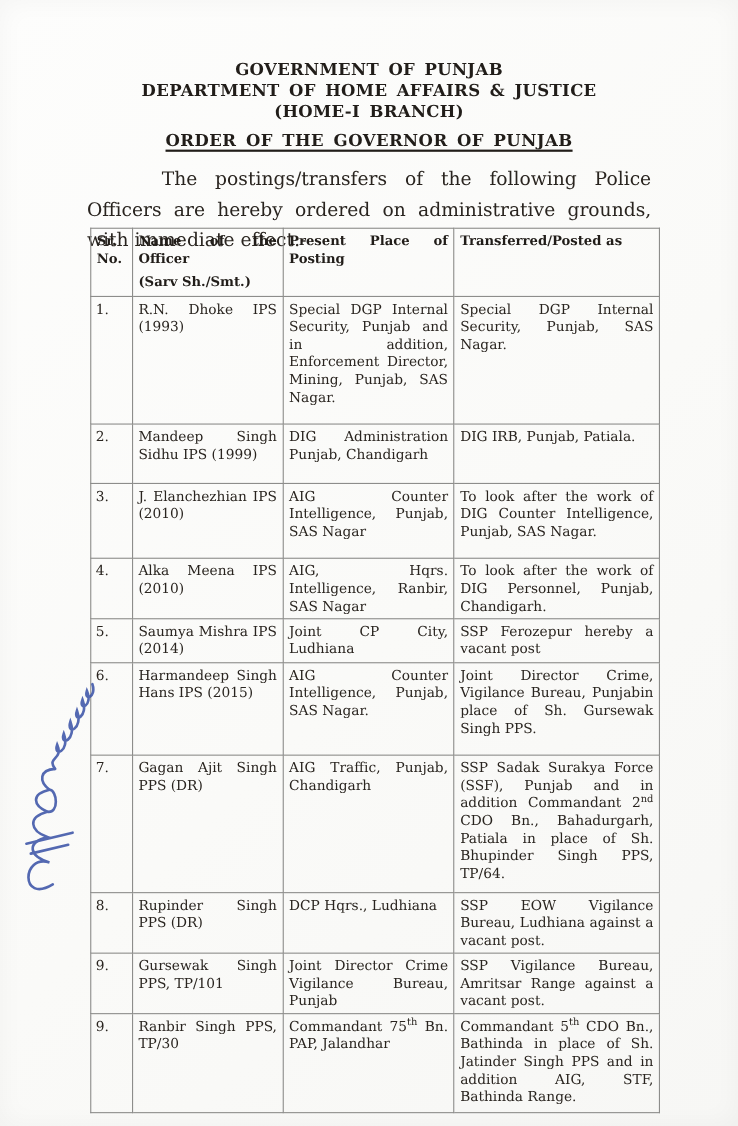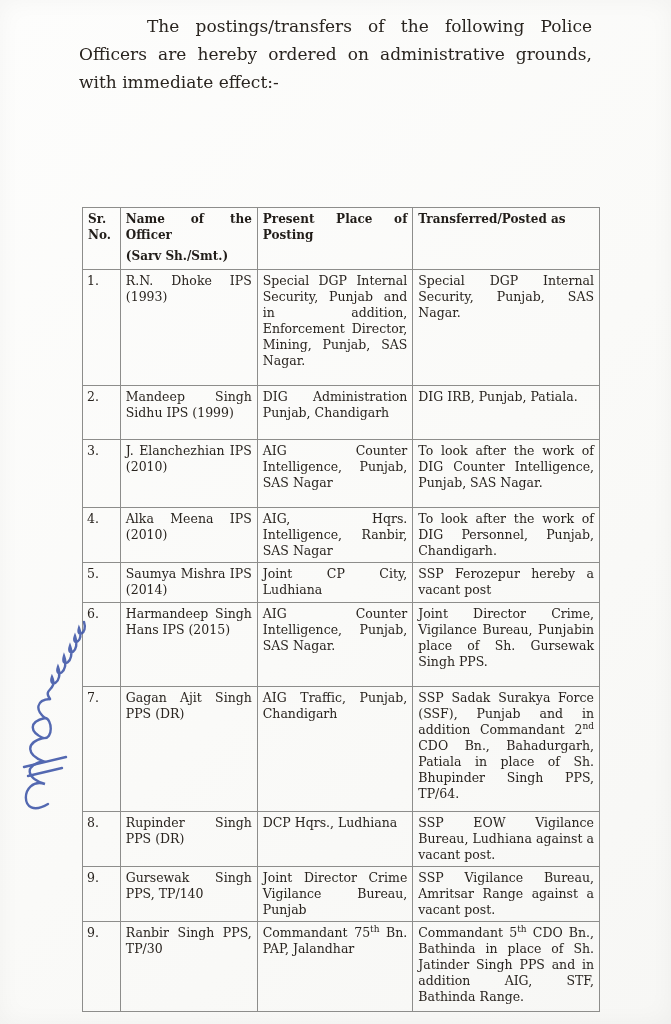--- a/index.html
+++ b/index.html
@@ -106,20 +106,26 @@
     width:84px;
     height:232px;
     pointer-events:none;
   }
 </style>
 </head>
 <body>
 
 <div class="page">
 
+  <div class="doc-header">
+    <div class="hline">GOVERNMENT OF PUNJAB</div>
+    <div class="hline">DEPARTMENT OF HOME AFFAIRS &amp; JUSTICE</div>
+    <div class="hline">(HOME-I BRANCH)</div>
+    <div class="order-title">ORDER OF THE GOVERNOR OF PUNJAB</div>
+  </div>
 
   <p class="intro">The postings/transfers of the following Police Officers are hereby ordered on administrative grounds, with immediate effect:-</p>
 
   <table class="transfer-table" id="transfer-table">
     <thead>
       <tr>
         <th class="col-sr">Sr. No.</th>
         <th class="col-name th-name">
           <span>Name of the Officer</span>
           <span class="name-subheader">(Sarv Sh./Smt.)</span>
@@ -172,21 +178,21 @@
           <td>SSP Sadak Surakya Force (SSF), Punjab and in addition Commandant 2<sup>nd</sup> CDO Bn., Bahadurgarh, Patiala in place of Sh. Bhupinder Singh PPS, TP/64.</td>
         </tr>
         <tr>
           <td>8.</td>
           <td>Rupinder Singh PPS (DR)</td>
           <td>DCP Hqrs., Ludhiana</td>
           <td>SSP EOW Vigilance Bureau, Ludhiana against a vacant post.</td>
         </tr>
         <tr>
           <td>9.</td>
-          <td>Gursewak Singh PPS, TP/140</td>
+          <td>Gursewak Singh PPS, TP/101</td>
           <td>Joint Director Crime Vigilance Bureau, Punjab</td>
           <td>SSP Vigilance Bureau, Amritsar Range against a vacant post.</td>
         </tr>
         <tr>
           <td>9.</td>
           <td>Ranbir Singh PPS, TP/30</td>
           <td>Commandant 75<sup>th</sup> Bn. PAP, Jalandhar</td>
           <td>Commandant 5<sup>th</sup> CDO Bn., Bathinda in place of Sh. Jatinder Singh PPS and in addition AIG, STF, Bathinda Range.</td>
         </tr>
       </tbody>

